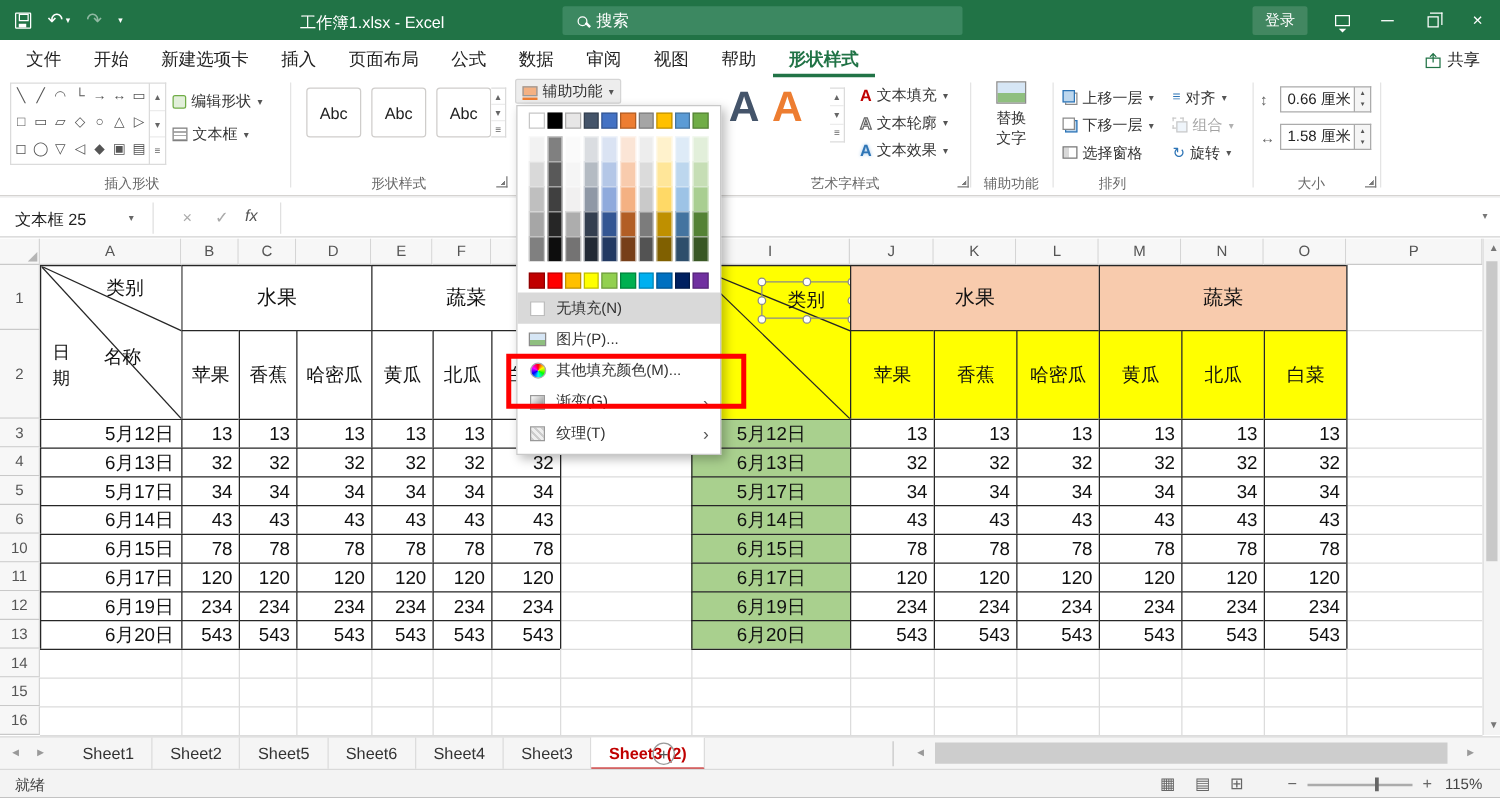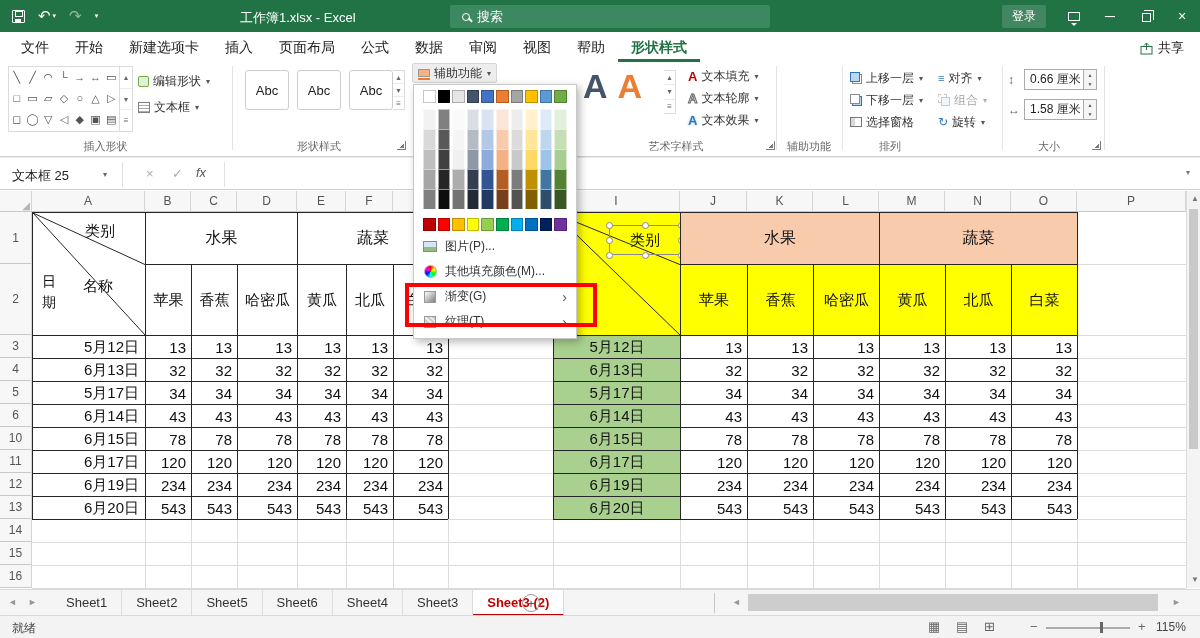--- a/index.html
+++ b/index.html
@@ -309,20 +309,24 @@
     </div>
     <div class="rbtn" style="left:688px;top:48px">
       <span class="tfa effx">A</span>
       <span>文本效果</span>
       <span class="chev">▾</span>
     </div>
     <div class="grp-label" style="left:596px;width:160px">艺术字样式</div>
     <div class="launcher" style="left:766px;top:79px"></div>
     <div class="vsep" style="left:776px"></div>
 
+    <div id="btn-alttext">
+      <span class="pic-big"></span>
+      <span class="alt-label">替换文字</span>
+    </div>
     <div class="grp-label" style="left:778px;width:62px">辅助功能</div>
     <div class="vsep" style="left:842px"></div>
 
     <div class="rbtn" style="left:850px;top:6px">
       <span class="ar-ic"></span>
       <span>上移一层</span>
       <span class="chev">▾</span>
     </div>
     <div class="rbtn" style="left:850px;top:28px">
       <span class="ar-ic back"></span>
@@ -696,20 +700,26 @@
         <div class="sw" style="background: rgb(255, 0, 0);"></div>
         <div class="sw" style="background: rgb(255, 192, 0);"></div>
         <div class="sw" style="background: rgb(255, 255, 0);"></div>
         <div class="sw" style="background: rgb(146, 208, 80);"></div>
         <div class="sw" style="background: rgb(0, 176, 80);"></div>
         <div class="sw" style="background: rgb(0, 176, 240);"></div>
         <div class="sw" style="background: rgb(0, 112, 192);"></div>
         <div class="sw" style="background: rgb(0, 32, 96);"></div>
         <div class="sw" style="background: rgb(112, 48, 160);"></div>
       </div>
+    <div class="mi hov">
+      <span class="mic">
+          <span class="nofill-ic"></span>
+        </span>
+      <span>无填充(N)</span>
+    </div>
     <div class="mi">
       <span class="mic">
           <span class="pic-ic"></span>
         </span>
       <span>图片(P)...</span>
     </div>
     <div class="mi">
       <span class="mic">
           <span class="wheel-ic"></span>
         </span>

